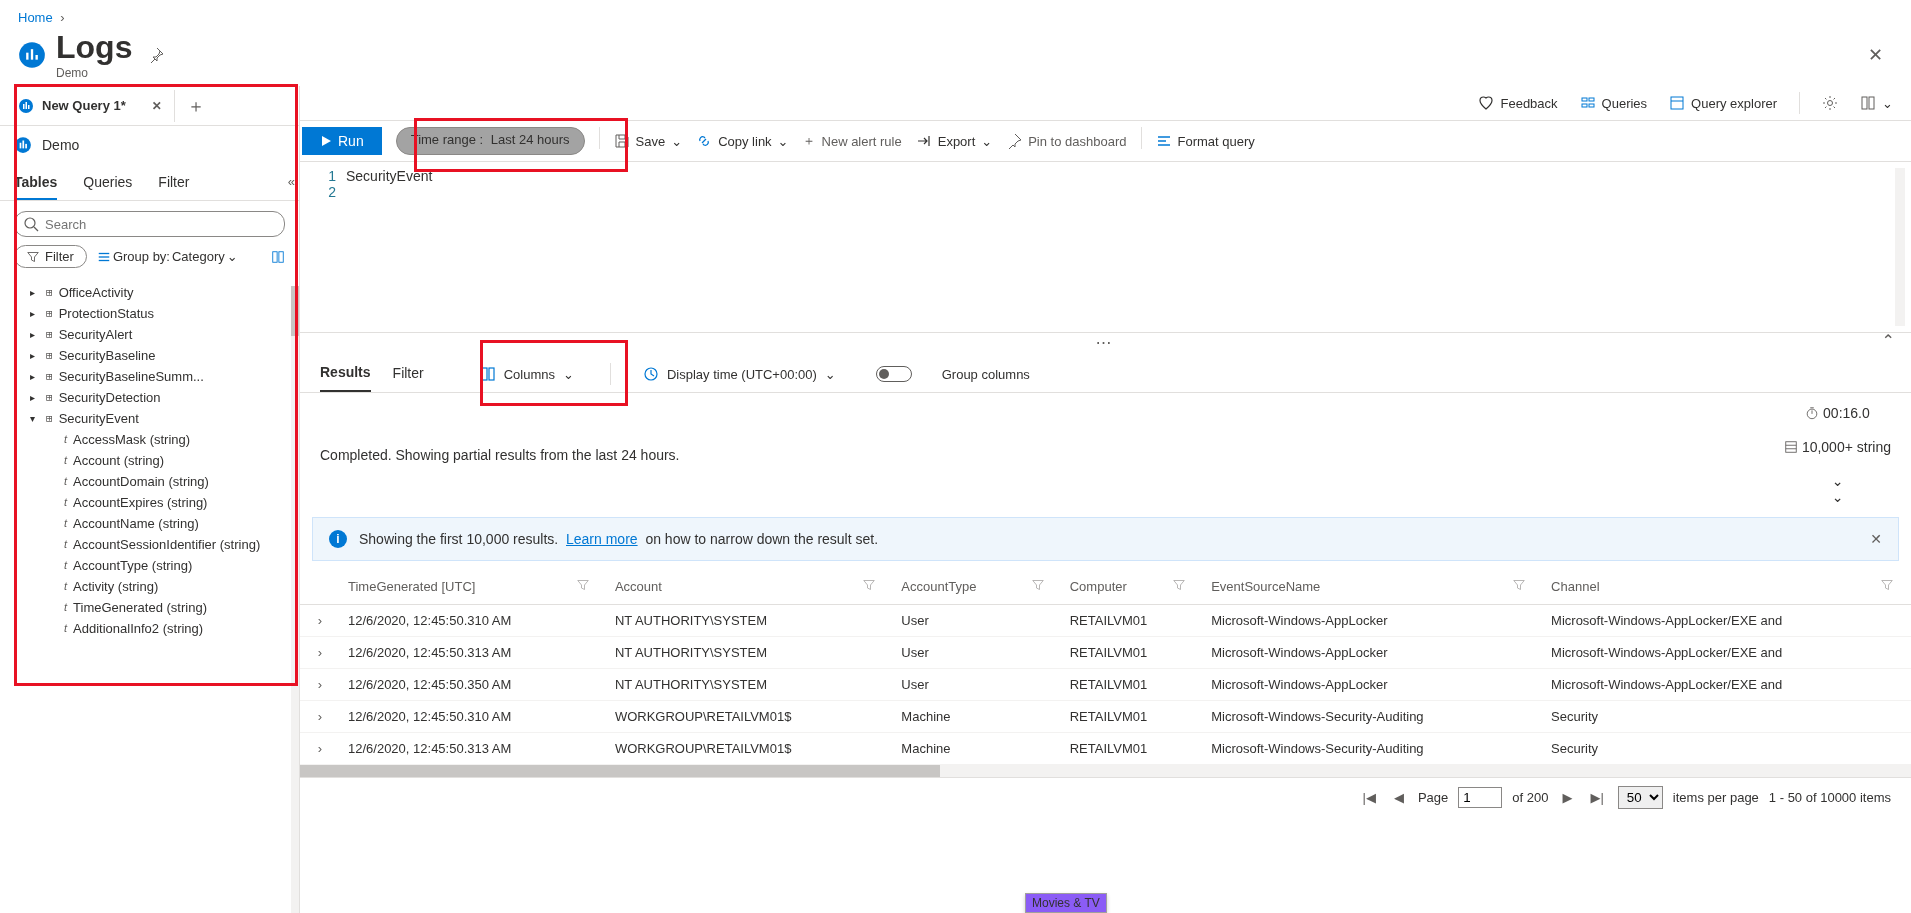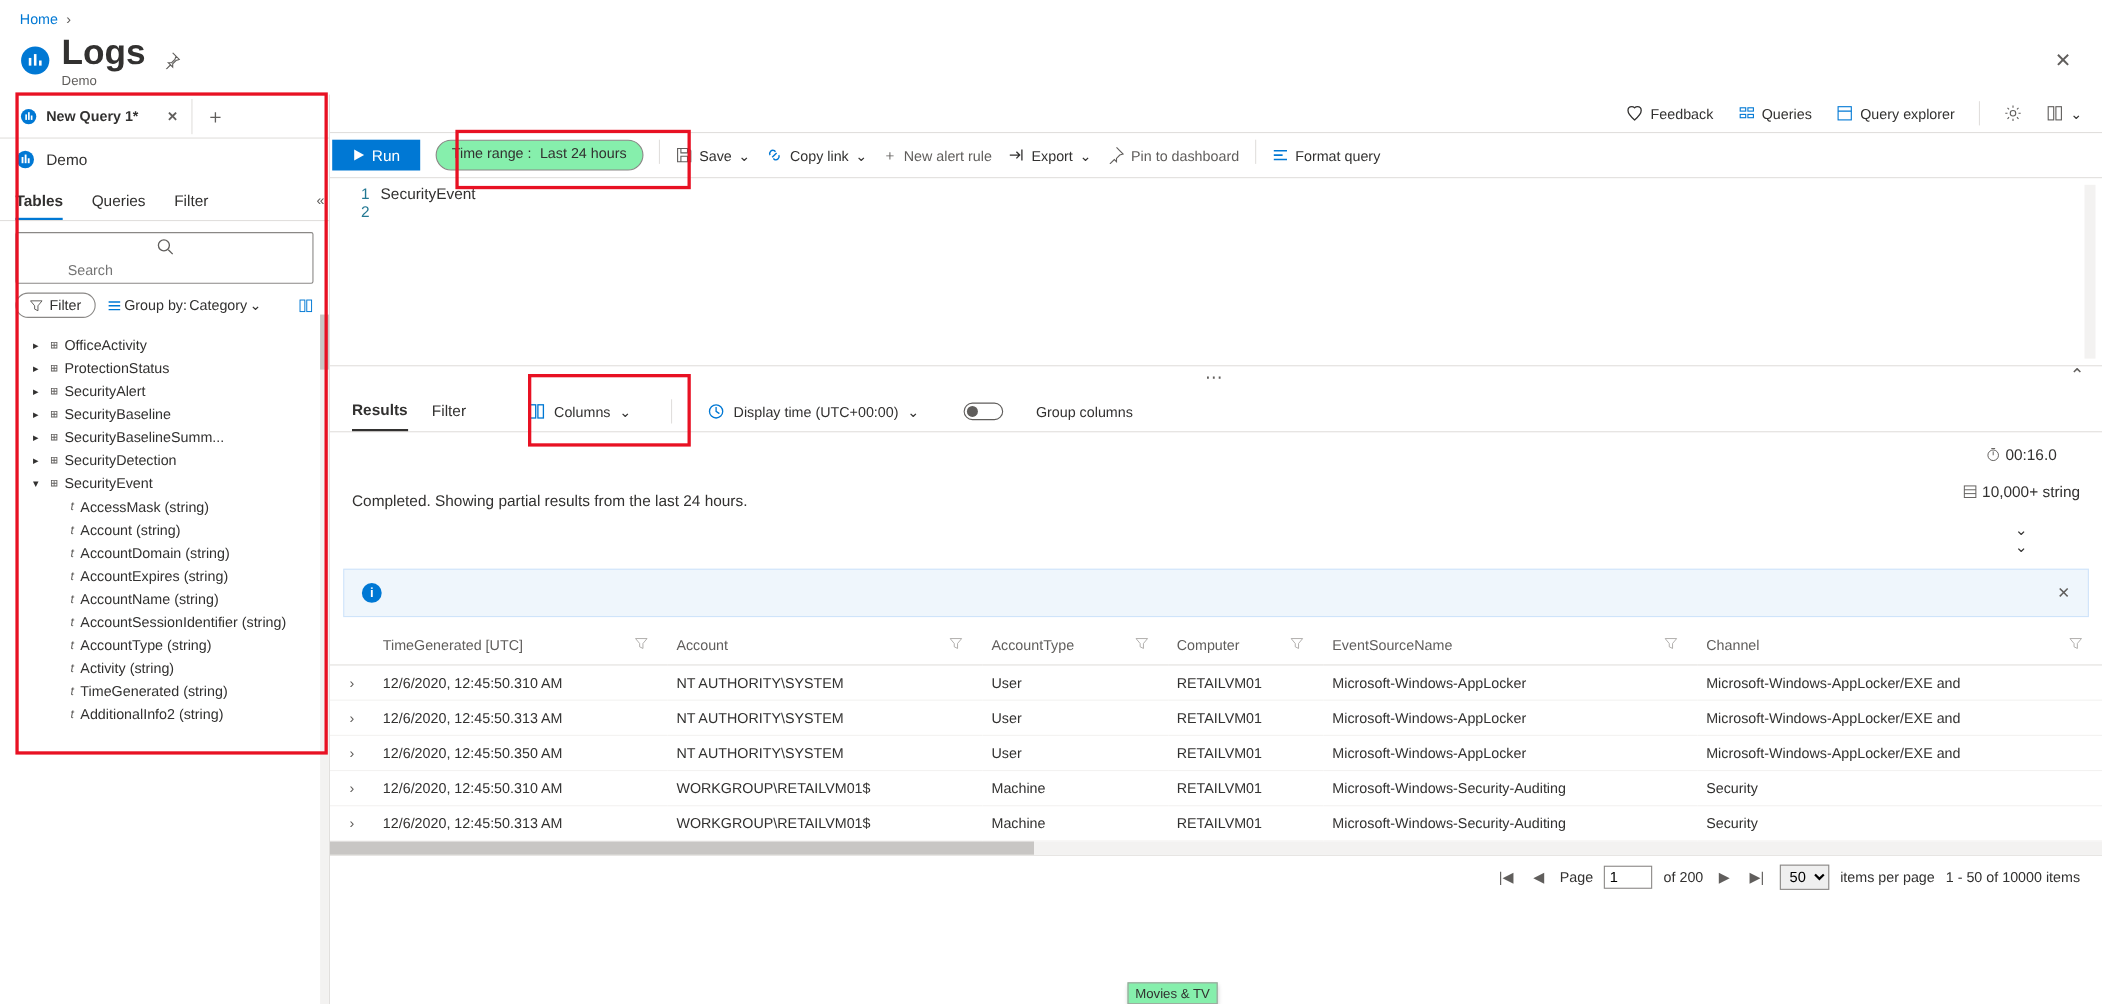--- a/index.html
+++ b/index.html
@@ -31,41 +31,41 @@
 .new-tab-plus { padding: 0 12px; font-size: 18px; color: #605e5c; cursor: pointer; }
 
 .scope-row { display: flex; align-items: center; gap: 10px; padding: 10px 14px; font-size: 14px; }
 
 .side-tabs { display: flex; gap: 26px; padding: 0 14px; border-bottom: 1px solid #e1dfdd; position:relative;}
 .side-tab { padding: 10px 0 8px; font-size: 14px; cursor: pointer; color:#323130;}
 .side-tab.active { border-bottom: 2px solid #0078d4; font-weight: 600; }
 .collapse-caret { position:absolute; right:4px; top:10px; color:#605e5c; cursor:pointer;}
 
 .sidebar-controls { padding: 10px 14px; display:flex; flex-direction:column; gap:8px;}
-.search-box { border: 1px solid #8a8886; border-radius: 2px; display: flex; align-items: center; padding: 4px 8px; gap: 6px; flex-direction: column; }
+.search-box { border: 1px solid #8a8886; border-radius: 12px; display: flex; align-items: center; padding: 4px 8px; gap: 6px; }
 .search-box input { border: none; outline: none; flex: 1; font-size: 13px; }
 .filter-row { display:flex; align-items:center; gap:10px;}
 .pill-btn { border: 1px solid #8a8886; border-radius: 14px; padding: 3px 12px; font-size: 13px; display:inline-flex; align-items:center; gap:6px; cursor:pointer; background:#fff;}
 .group-by { display:flex; align-items:center; gap:2px; font-size:13px; cursor:pointer; color:#323130;}
 
 .tree { padding: 4px 0 4px 6px; overflow-y: hidden; flex:1; font-size: 13px; }
 .tree-item { display: flex; align-items: center; gap: 6px; padding: 3px 0 3px 24px; white-space: nowrap; cursor:pointer;}
 .tree-item.field { padding-left: 58px; }
 .tree-item .caret { width: 10px; display:inline-block; color:#323130; font-size:10px;}
 .tree-item .tbl-ico, .tree-item .fld-ico { color: #605e5c; font-family: monospace; font-size:11px;}
 
 
 .main { flex: 1; display: flex; flex-direction: column; position:relative;}
 .top-actions { display: flex; align-items: center; justify-content: flex-end; gap: 22px; padding: 6px 18px; color:#323130; font-size:13px;}
 .top-actions .act { display:flex; align-items:center; gap:6px; cursor:pointer;}
 .gear { color:#605e5c;}
 
 .toolbar { display: flex; gap: 14px; padding: 6px 0 6px 0; border-top:1px solid #e1dfdd; border-bottom:1px solid #e1dfdd;}
 .run-btn { background: #0078d4; color: #fff; border: none; padding: 6px 18px; font-size: 14px; display:flex; align-items:center; gap:6px; cursor:pointer; margin-left:2px;}
-.time-range-btn { border: 1px solid #8a8886; border-radius: 14px; padding: 4px 14px; font-size: 13px; cursor:pointer; background:#86efac;}
+.time-range-btn { border: 1px solid #8a8886; border-radius: 14px; padding: 4px 14px; font-size: 13px; cursor:pointer; background:#a3a3a3;}
 .tool-sep { width:1px; height:22px; background:#e1dfdd;}
 .tool-item { display:flex; align-items:center; gap:6px; color:#323130; cursor:pointer; font-size:13px;}
 .tool-item.muted { color:#605e5c;}
 
 .editor { display:flex; padding: 6px 0; height: 170px; font-family: Consolas, monospace; font-size: 14px; }
 .gutter { width: 46px; text-align: right; color: #237893; padding-right: 10px; user-select:none;}
 .code { flex:1; color:#323130;}
 .minimap { width:10px; background:#f3f2f1; margin-right:6px;}
 
 .splitter-row { text-align:center; color:#605e5c; font-size:16px; letter-spacing:4px; border-top:1px solid #e1dfdd; position:relative; height:16px;}
@@ -97,21 +97,21 @@
 .grid td.expander{ width:30px; text-align:center; color:#605e5c; cursor:pointer;}
 .grid .hscroll { height:12px; background:#f3f2f1; position:relative;}
 .grid .hscroll-thumb{ position:absolute; left:0; top:0; height:12px; width:640px; background:#c8c6c4;}
 
 .pager { display:flex; align-items:center; gap:10px; padding:8px 20px; border-top:1px solid #e1dfdd; font-size:13px;}
 .pager .nav{ cursor:pointer; color:#605e5c; padding:0 4px;}
 .pager input{ width:44px; border:1px solid #8a8886; padding:2px 4px; text-align:left;}
 .pager select{ border:1px solid #8a8886; padding:2px 4px;}
 .pager .right{ margin-left:auto;}
 
-.tooltip-badge { position:absolute; border:1px solid #a19f9d; background:#86efac; padding:2px 6px; font-size:12px; box-shadow:0 2px 4px rgba(0,0,0,.2);}
+.tooltip-badge { position:absolute; border:1px solid #a19f9d; background:#8b5cf6; padding:2px 6px; font-size:12px; box-shadow:0 2px 4px rgba(0,0,0,.2);}
 
 svg{display:block;}
 .ico-sm{width:16px;height:16px;}
 </style>
 </head>
 <body>
 
 <div class="breadcrumb">
   <span>Home</span>
   <span class="sep">›</span>
@@ -441,20 +441,25 @@
               <line x1="2" y1="10" x2="14" y2="10" stroke="#605e5c"></line>
             </svg>
           <span>10,000+ string</span>
         </span>
         <span class="dbl-chev">⌄<br>⌄</span>
       </div>
     </div>
 
     <div class="info-banner">
       <span class="info-ico">i</span>
+      <span>
+        <span>Showing the first 10,000 results.</span>
+        &nbsp;<a href="#">Learn more</a>&nbsp;
+        <span>on how to narrow down the result set.</span>
+      </span>
       <span class="dismiss">✕</span>
     </div>
 
     <div class="grid">
       <table>
         <thead>
             <tr id="grid-head">
               <th style="width:40px;"></th>
               <th>TimeGenerated [UTC]<span class="filt">
                   <svg width="12" height="12" viewBox="0 0 16 16">

